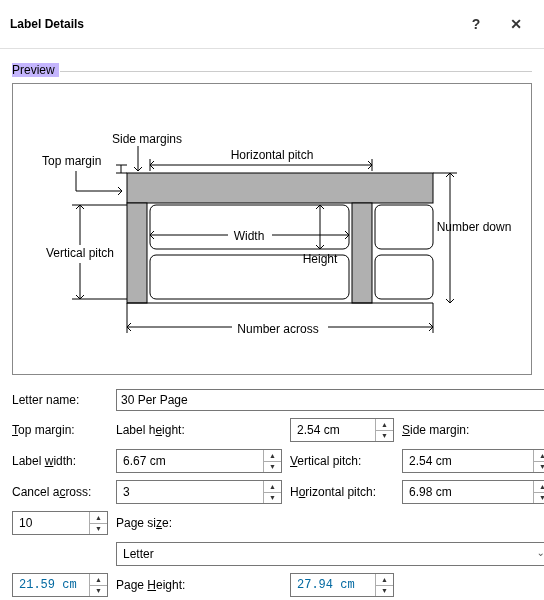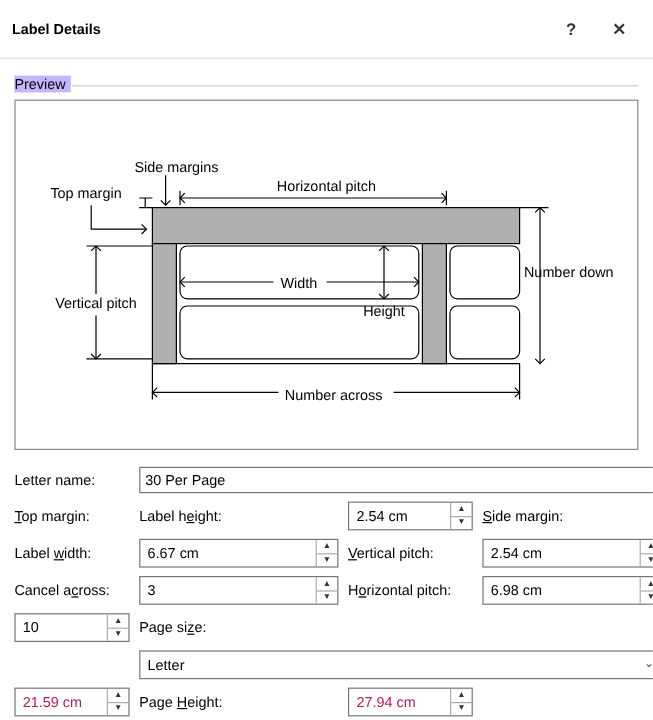--- a/index.html
+++ b/index.html
@@ -85,21 +85,21 @@
     border-left: 1px solid #acacac;
     display: flex; flex-direction: column;
   }
   .spinner .arrow {
     flex: 1;
     display: flex; align-items: center; justify-content: center;
     font-size: 7px; line-height: 1;
     color: #333;
   }
   .spinner .arrow:first-child { border-bottom: 1px solid #acacac; }
-  .spinner.disabled input { color: #be185d; }
+  .spinner.disabled input { color: #0369a1; font-family: Liberation Mono, monospace; }
   .select {
     border: 1px solid #767676;
     height: 24px;
     display: flex; align-items: center;
     padding: 0 6px;
     background: #fff;
     position: relative;
   }
   .select .chev {
     position: absolute; right: 6px; top: 4px;

